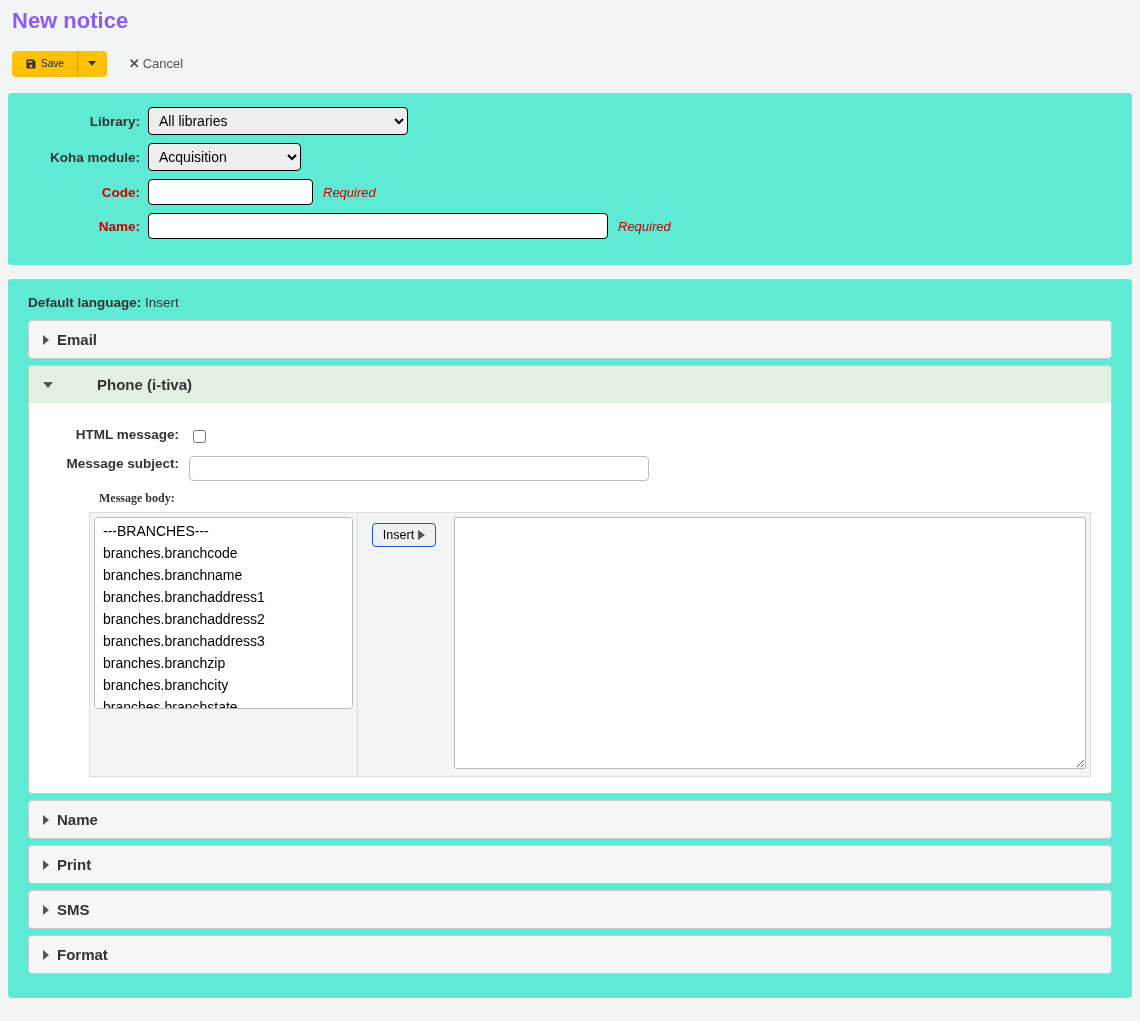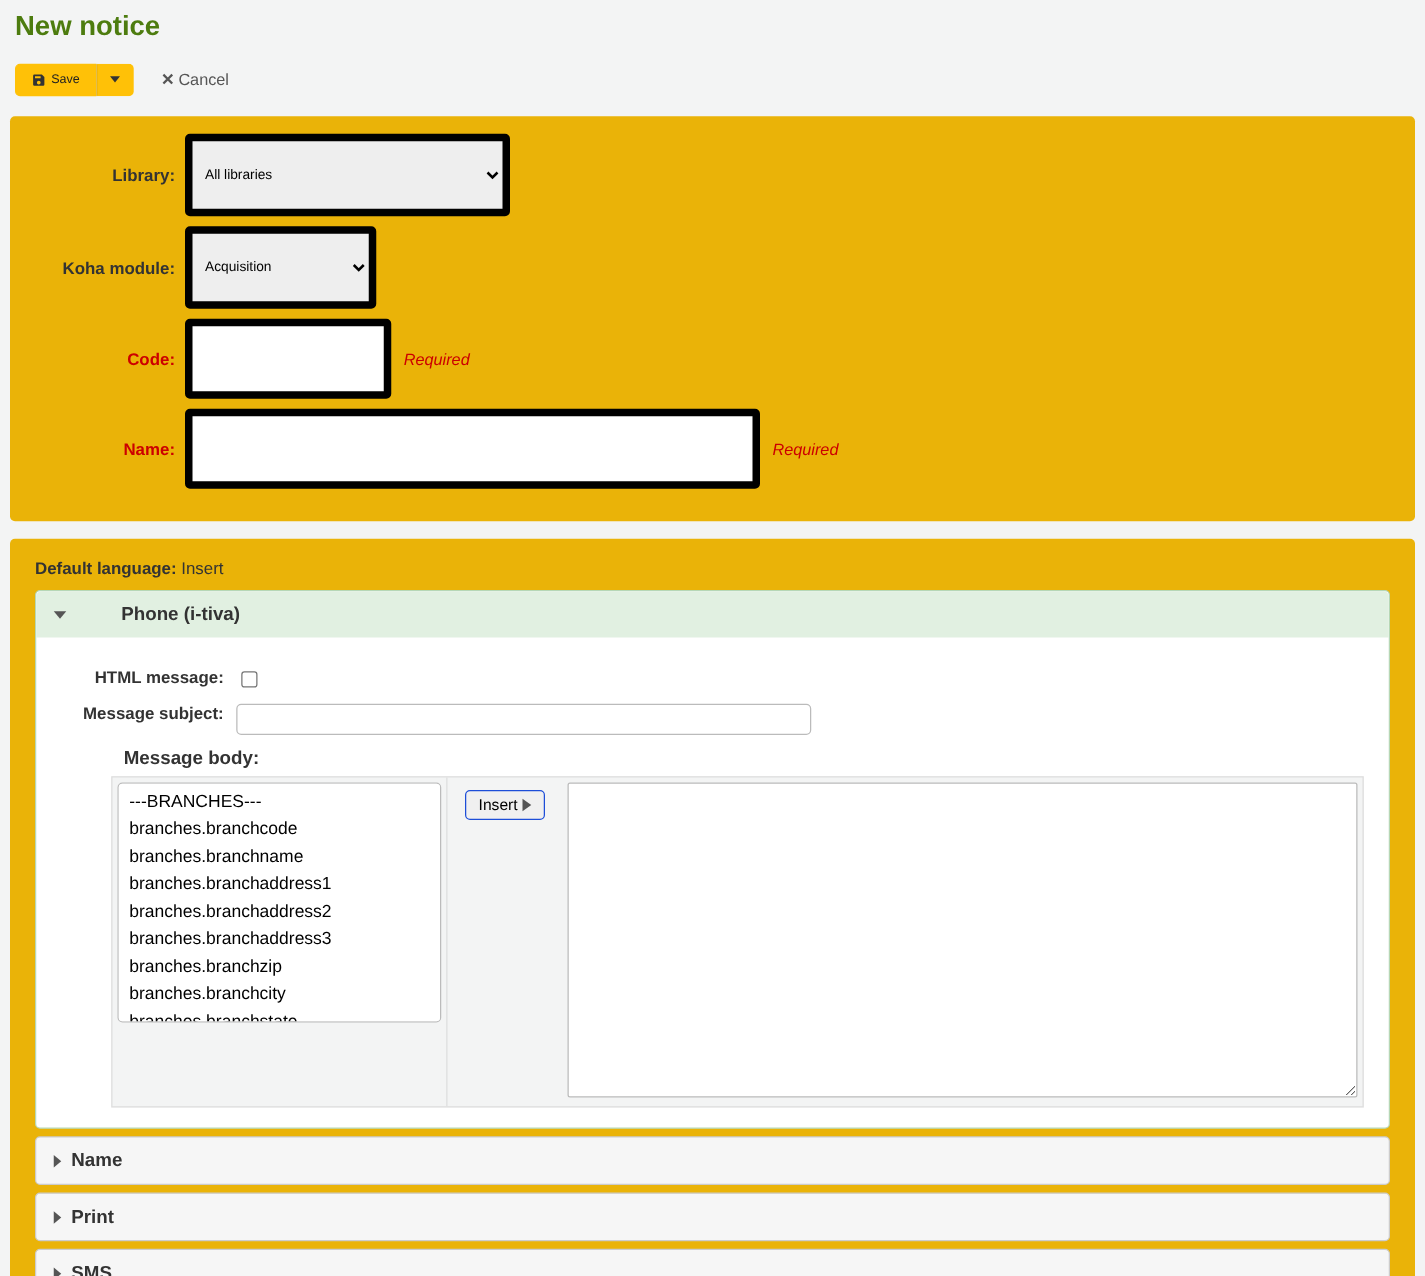--- a/index.html
+++ b/index.html
@@ -11,21 +11,21 @@
     font-size: 14px;
     color: #333;
   }
   .page {
     padding: 0 8px 20px 8px;
   }
   h1 {
     font-size: 22px;
     font-weight: 700;
     margin: 8px 0 16px 4px;
-    color: #4d7c0f;
+    color: #8b5cf6;
   }
   .toolbar {
     margin: 0 0 16px 4px;
     display: flex;
     align-items: center;
     gap: 0;
   }
   .btn-group { display: inline-flex; }
   .btn-save {
     background: #ffc107;
@@ -58,43 +58,43 @@
     display: inline-flex;
     align-items: center;
     gap: 3px;
     margin-left: 10px;
     font-size: 13px;
   }
   .icon-save { width:12px; height:12px; }
   .icon-caret { width:0;height:0;border-left:4px solid transparent;border-right:4px solid transparent;border-top:5px solid #333; }
   .icon-x { font-weight: bold; }
   .card {
-    background: #eab308;
+    background: #5eead4;
     border-radius: 4px;
     padding: 14px 20px 18px 20px;
     margin-bottom: 14px;
   }
   .form-row {
     display: flex;
     align-items: center;
     margin-bottom: 8px;
   }
   .form-row label {
     width: 120px;
     text-align: right;
     padding-right: 8px;
     font-weight: 600;
     font-size: 13.5px;
   }
   .form-row.required label { color: #c00; }
   .form-row select, .form-row input[type=text] {
-    padding: 20px 6px;
-    border: 6px solid #000000;
+    padding: 4px 6px;
+    border: 1px solid #000000;
     border-radius: 4px;
-    font-size: 11px;
+    font-size: 14px;
     background:#eee;
   }
   .form-row input[type=text]{background:#fff;}
   .sel-library{ width:260px; }
   .sel-module{ width:153px; }
   .inp-code{ width:165px; }
   .inp-name{ width:460px; }
   .req-hint { color:#c00; font-style: italic; margin-left:10px; font-size:13px; }
   .default-lang { margin: 2px 0 10px 0; font-size:13.5px;}
   .default-lang .lbl{ font-weight:700;}
@@ -115,21 +115,21 @@
     font-size: 15px;
   }
   .accordion.open .acc-header { background:#e1f0e1; border-radius:4px 4px 0 0;gap:44px;}
   .caret-right { width:0;height:0;border-top:5px solid transparent;border-bottom:5px solid transparent;border-left:6px solid #555; }
   .caret-down { width:0;height:0;border-left:5px solid transparent;border-right:5px solid transparent;border-top:6px solid #555; }
   .acc-body { padding: 24px 20px 16px 20px; }
   .inner-row { display:flex; align-items:flex-start; margin-bottom:10px;}
   .inner-row label{ width:140px; text-align:right; padding-right:10px; font-weight:600; font-size:13.5px;}
   .inner-row input[type=checkbox]{ margin-top:3px; transform:scale(1.0);}
   .inp-subject{ width:460px; padding:4px 6px; border:1px solid #bbb; border-radius:4px;}
-  .body-label{ display:block; font-weight:600; font-size:15px; margin:6px 0 6px 50px;}
+  .body-label{ display:block; font-weight:600; font-size:12px; margin:6px 0 6px 50px;font-family:Liberation Serif, serif;}
   .body-grid{
     display:flex;
     margin-left:40px;
     border:1px solid #ddd;
     background:#f3f4f4;
     min-height:260px;
   }
   .col-list{ width:268px; padding:4px; border-right:1px solid #ddd;}
   .field-select{
     width:100%; height:192px; border:1px solid #bbb; border-radius:4px; background:#fff;
@@ -193,20 +193,26 @@
       <span class="req-hint">Required</span>
     </div>
   </div>
 
   <div class="card">
     <div class="default-lang">
       <span class="lbl">Default language:</span>
       <span>Insert</span>
     </div>
 
+    <div class="accordion">
+      <div class="acc-header">
+        <span class="caret-right"></span>
+        <span>Email</span>
+      </div>
+    </div>
 
     <div class="accordion open">
       <div class="acc-header">
         <span class="caret-down"></span>
         <span>Phone (i-tiva)</span>
       </div>
       <div class="acc-body">
         <div class="inner-row">
           <label>HTML message:</label>
           <input type="checkbox" style="">

